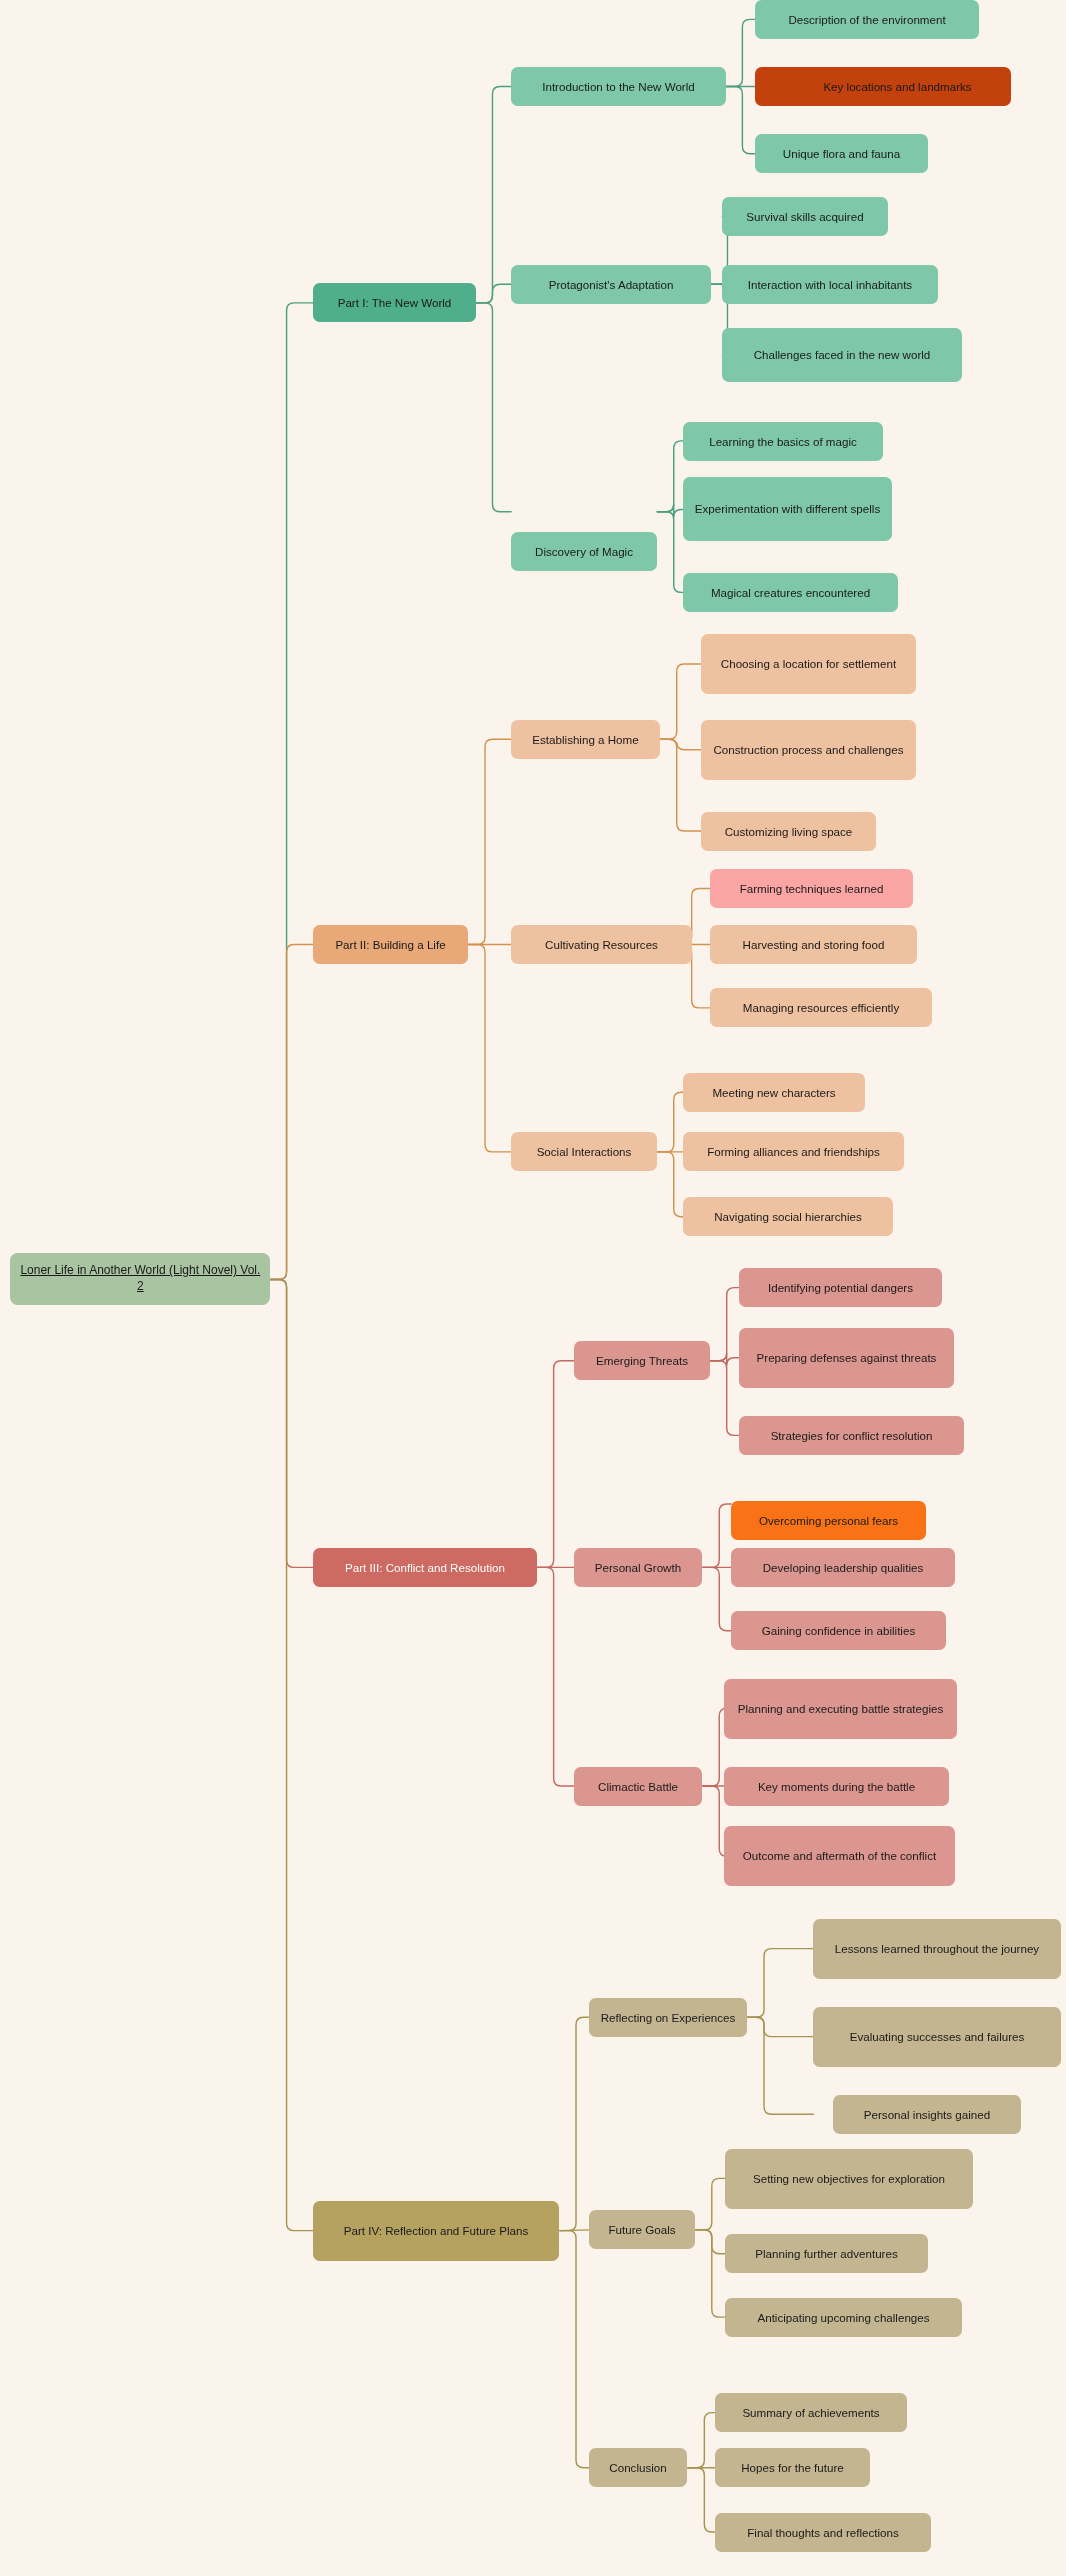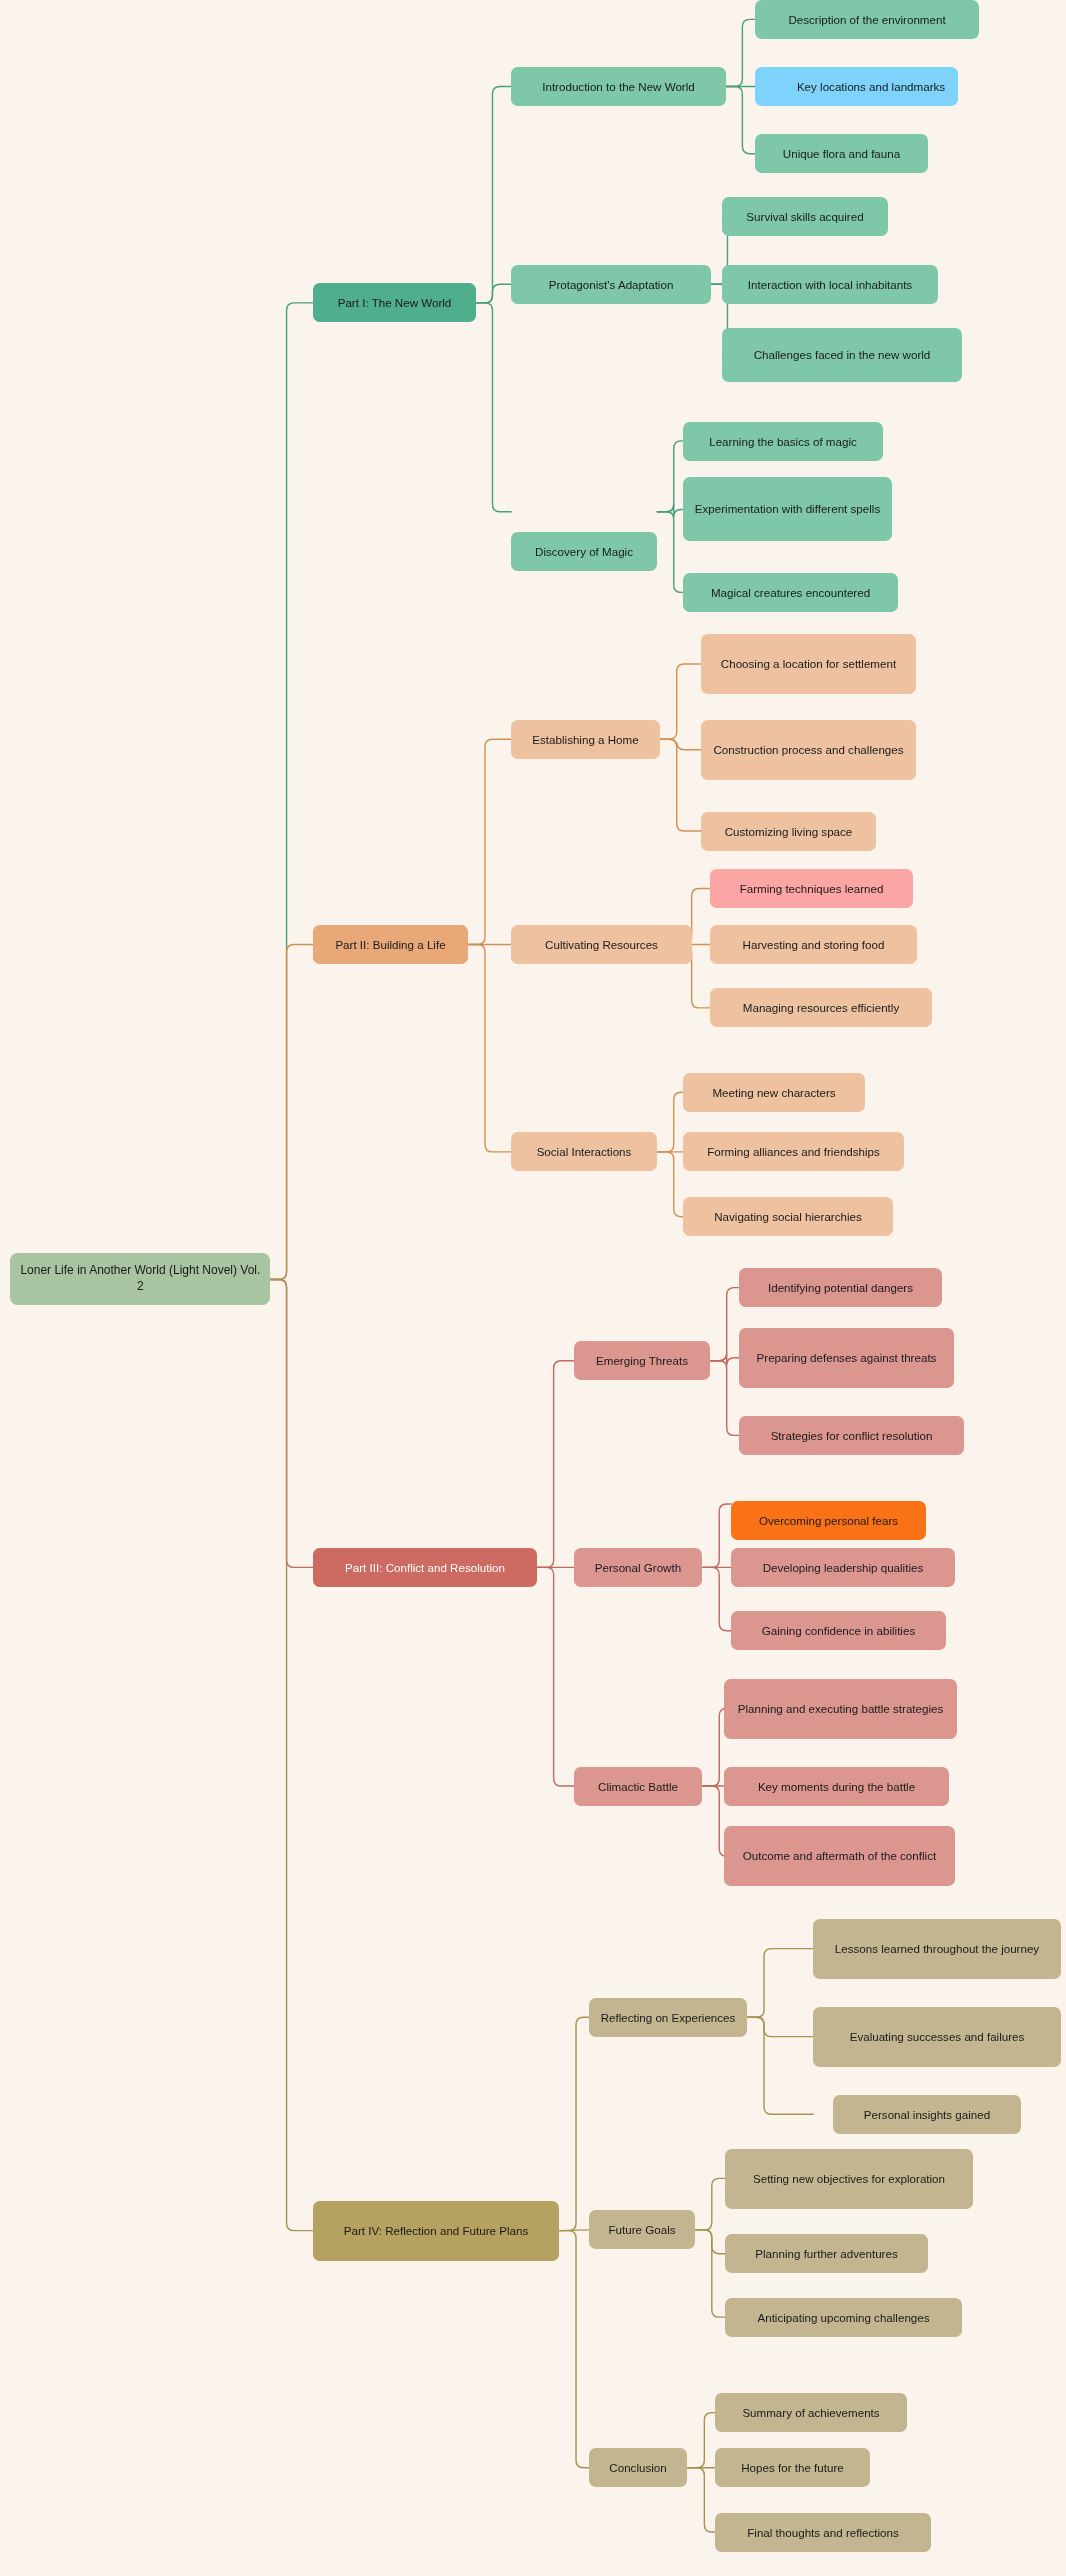--- a/index.html
+++ b/index.html
@@ -35,20 +35,21 @@
     border-radius: 6.7px;
     padding: 3px 9px;
     line-height: 1.30;
     color: #1a1a1a;
     font-size: 11.6px;
     overflow: hidden;
   }
   .node.root {
     font-size: 12px;
     border-radius: 7.5px;
+    text-decoration: underline;
   }
   .node.lvl1 {
     font-size: 11.6px;
   }
 </style>
 </head>
 <body>
 
 <div id="mindmap">
   <svg id="edges" viewBox="0 0 1430 3453">
@@ -111,21 +112,21 @@
       </div>
       <div class="node lvl1" style="left: 313px; top: 283px; width: 163px; height: 39px; background: rgb(79, 174, 139); color: rgb(26, 26, 26);">
         <span>Part I: The New World</span>
       </div>
       <div class="node lvl2" style="left: 511px; top: 67px; width: 215px; height: 39px; background: rgb(126, 200, 169); color: rgb(26, 26, 26);">
         <span>Introduction to the New World</span>
       </div>
       <div class="node lvl3" style="left: 755px; top: 0px; width: 224px; height: 39px; background: rgb(126, 200, 169); color: rgb(26, 26, 26);">
         <span>Description of the environment</span>
       </div>
-      <div class="node lvl3" style="left: 755px; top: 67px; width: 203px; height: 39px; background: #7dd3fc; color: rgb(26, 26, 26); padding-left: 38px;">
+      <div class="node lvl3" style="left: 755px; top: 67px; width: 256px; height: 39px; background: #c2410c; color: rgb(26, 26, 26); padding-left: 38px;">
         <span>Key locations and landmarks</span>
       </div>
       <div class="node lvl3" style="left: 755px; top: 134px; width: 173px; height: 39px; background: rgb(126, 200, 169); color: rgb(26, 26, 26);">
         <span>Unique flora and fauna</span>
       </div>
       <div class="node lvl2" style="left: 511px; top: 265px; width: 200px; height: 39px; background: rgb(126, 200, 169); color: rgb(26, 26, 26);">
         <span>Protagonist's Adaptation</span>
       </div>
       <div class="node lvl3" style="left: 722px; top: 197px; width: 166px; height: 39px; background: rgb(126, 200, 169); color: rgb(26, 26, 26);">
         <span>Survival skills acquired</span>

